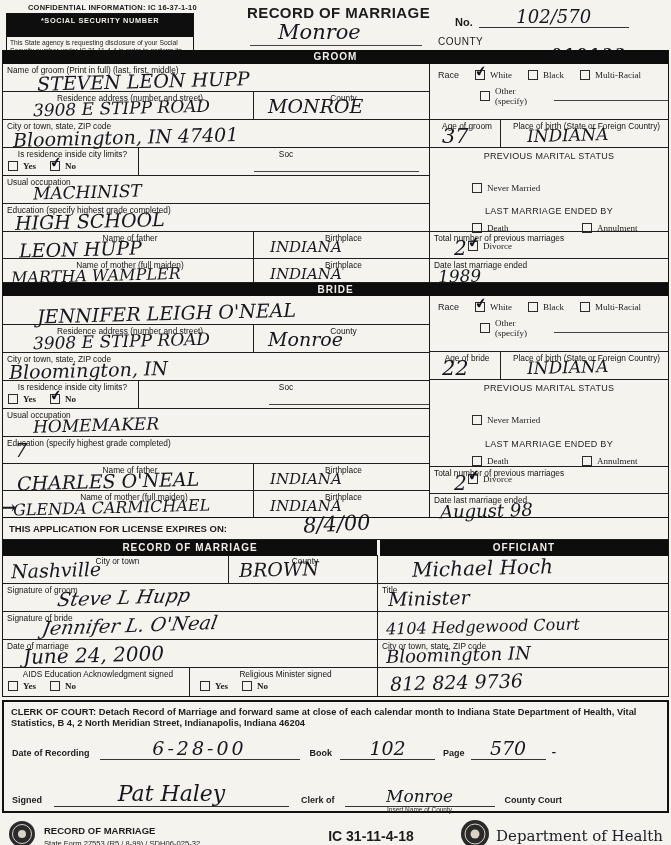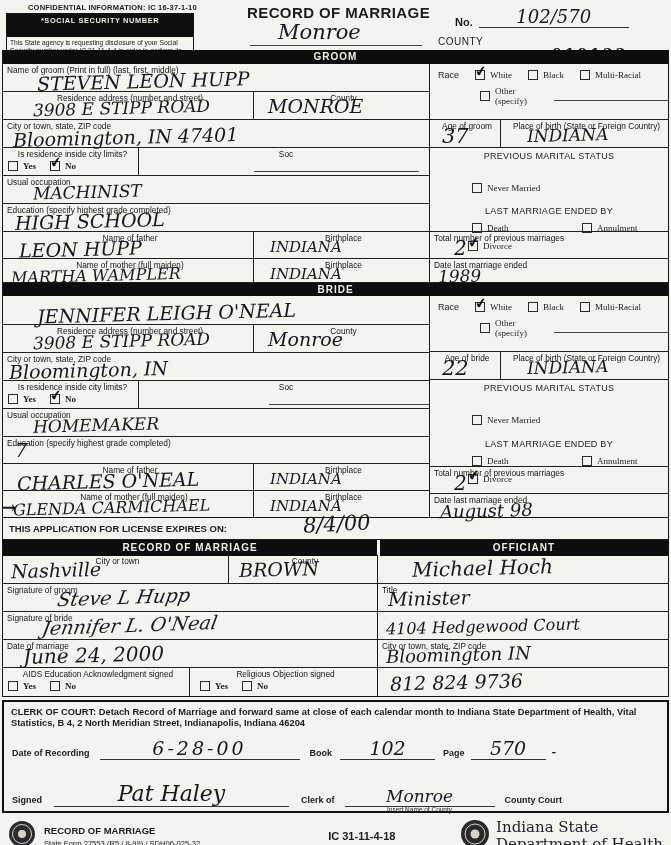--- a/index.html
+++ b/index.html
@@ -87,21 +87,21 @@
   .c-lbl { font-size:9px; font-weight:bold; white-space:nowrap; padding-bottom:2px; }
   .uline { border-bottom:1.2px solid #333; text-align:center; position:relative; }
   .stack { position:relative; }
   .under-lbl { position:absolute; left:0; right:0; top:100%; font-size:6.5px; text-align:center; }
 
   
   .footer { display:flex; align-items:center; padding:6px 8px 0; gap:8px; }
   .seal { flex:none; }
   .f-title { font-size:9.5px; font-weight:bold; }
   .f-form { font-size:7.6px; margin-top:3px; }
-  .f-code { font-size:11px; font-weight:bold; margin-left:120px; }
+  .f-code { font-size:14px; font-weight:bold; margin-left:120px; }
   .f-agency { margin-left:auto; display:flex; align-items:center; gap:6px; }
   .f-agency-txt { font-family:"DejaVu Serif", serif; font-size:15px; line-height:17px; color:#20202a; }
 
   .margin-arrow { position:absolute; left:-1px; font-size:17px; z-index:4; font-weight:bold; }
 </style>
 </head>
 <body>
 
 <div class="sheet">
 
@@ -457,21 +457,21 @@
                 <span class="bx"></span>
                 <span class="cl cl-b">Yes</span>
               </span>
               <span class="cb">
                 <span class="bx"></span>
                 <span class="cl cl-b">No</span>
               </span>
             </div>
           </div>
           <div class="cell bl grow">
-            <div class="lbl">Religious Objection signed</div>
+            <div class="lbl">Religious Minister signed</div>
             <div class="cbrow" style="left:10px">
               <span class="cb">
                 <span class="bx"></span>
                 <span class="cl cl-b">Yes</span>
               </span>
               <span class="cb">
                 <span class="bx"></span>
                 <span class="cl cl-b">No</span>
               </span>
             </div>
@@ -546,19 +546,18 @@
     <div class="f-code">IC 31-11-4-18</div>
     <div class="f-agency">
       <span class="seal">
         <svg width="30" height="30" viewBox="0 0 30 30">
           <circle cx="15" cy="15" r="14" fill="#2a2a2a"></circle>
           <circle cx="15" cy="15" r="10" fill="none" stroke="#d8d3c6" stroke-width="1"></circle>
           <circle cx="15" cy="15" r="4.5" fill="#d8d3c6"></circle>
         </svg>
       </span>
       <div class="f-agency-txt">
-        <div>Indiana State</div>
         <div>Department of Health</div>
       </div>
     </div>
   </div>
 
 </div>
 
 </body></html>

